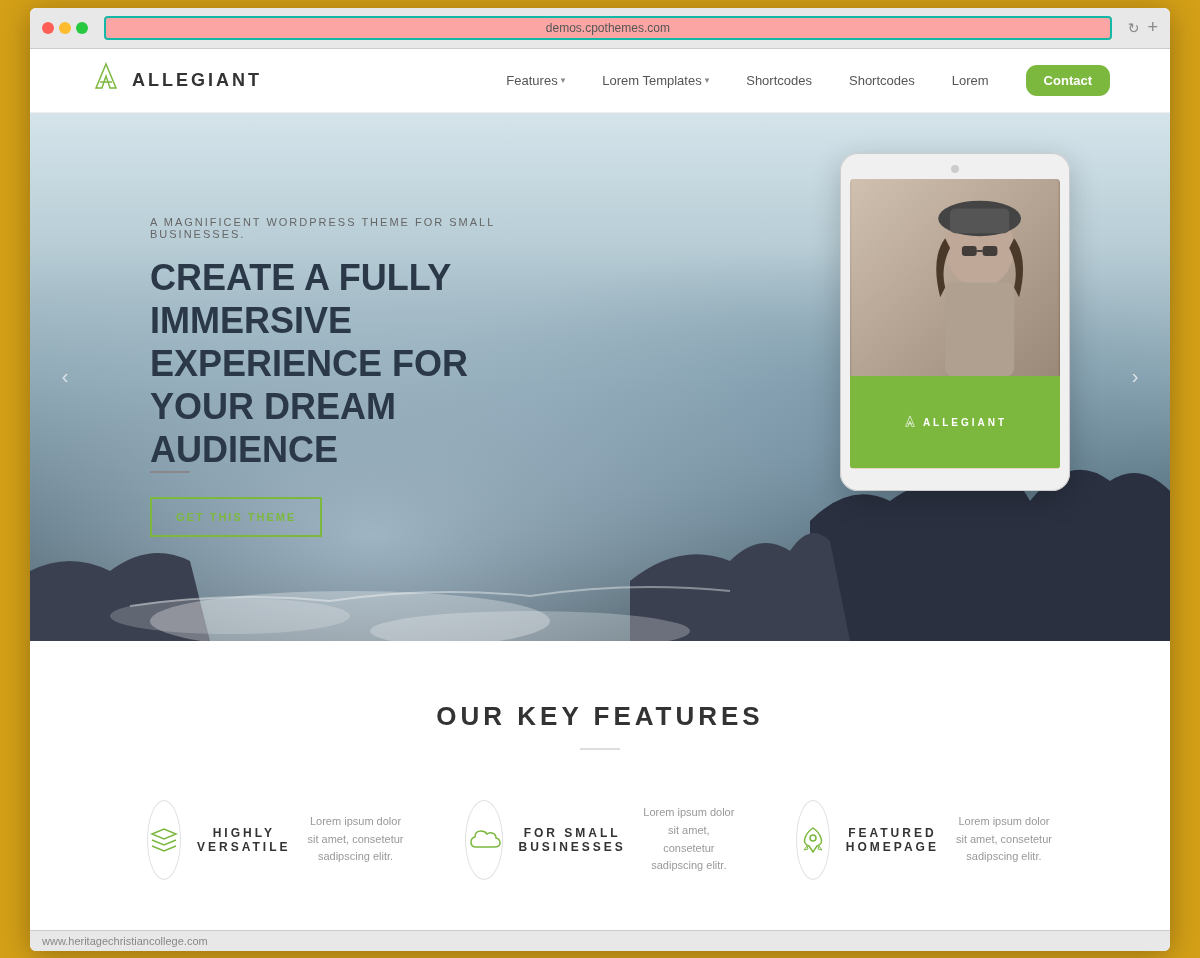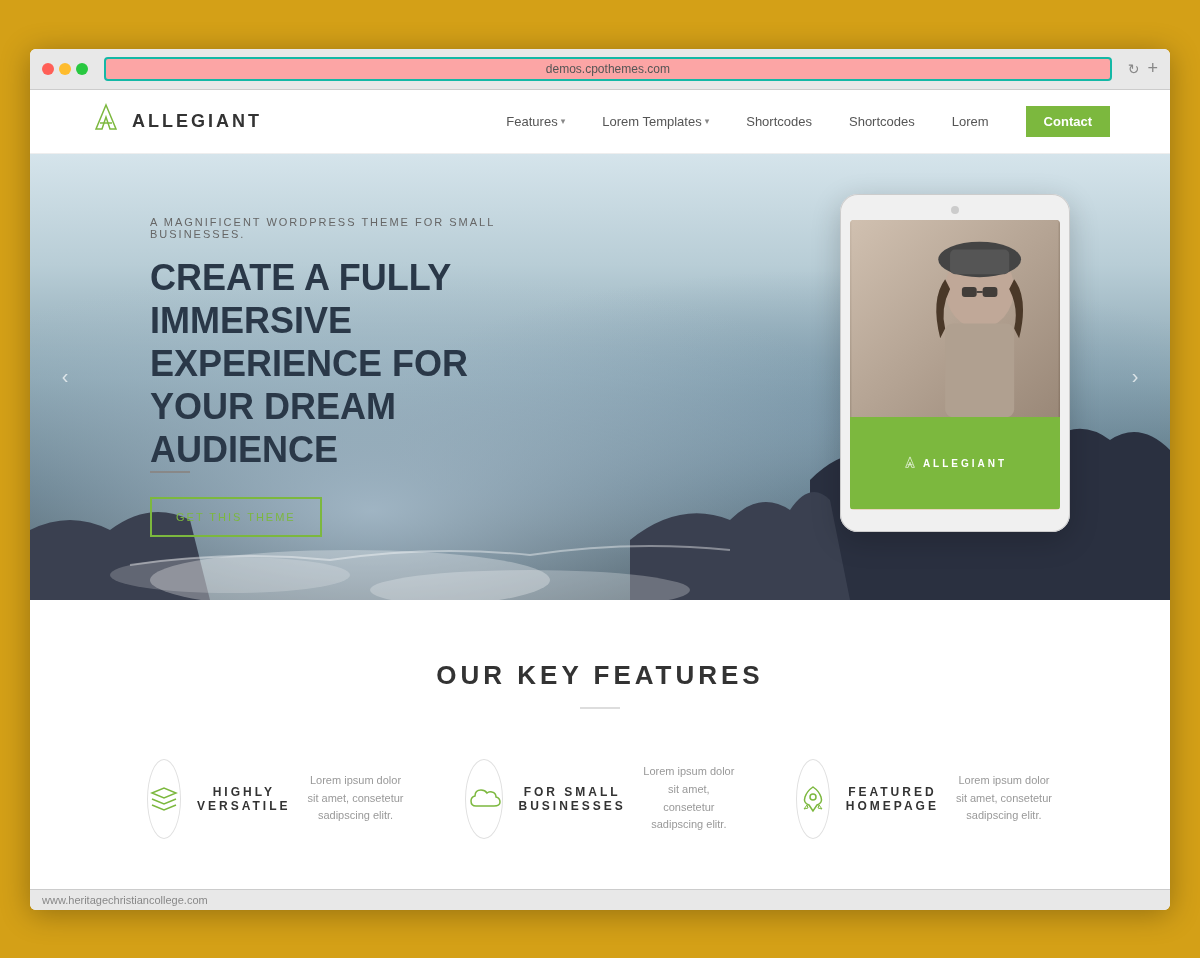--- a/index.html
+++ b/index.html
@@ -93,29 +93,29 @@
       gap: 3px;
     }
     .nav-arrow {
       font-size: 9px;
       color: #888;
     }
     .nav-contact {
       background: #7cb83e;
       color: #fff;
       padding: 8px 18px;
-      border-radius: 0;
+      border-radius: 11px;
       font-size: 13px;
       cursor: pointer;
       font-weight: 600;
     }
     
     .hero {
       position: relative;
-      height: 446px;
+      height: 528px;
       background: linear-gradient(135deg, #c8d8e0 0%, #a8bec8 30%, #7a9aaa 60%, #4a6878 80%, #2a3848 100%);
       overflow: hidden;
       display: flex;
       align-items: center;
     }
     .hero-bg {
       position: absolute;
       inset: 0;
       background: 
         radial-gradient(ellipse at 30% 80%, rgba(180,200,215,0.8) 0%, transparent 50%),
@@ -150,21 +150,21 @@
     }
     .hero-btn {
       display: inline-block;
       padding: 12px 24px;
       border: 2px solid #7cb83e;
       color: #7cb83e;
       font-size: 11px;
       letter-spacing: 2px;
       text-transform: uppercase;
       cursor: pointer;
-      font-weight: 400;
+      font-weight: 700;
       background: transparent;
     }
     .hero-arrow-left, .hero-arrow-right {
       position: absolute;
       top: 50%;
       transform: translateY(-50%);
       z-index: 3;
       width: 30px;
       height: 30px;
       display: flex;

